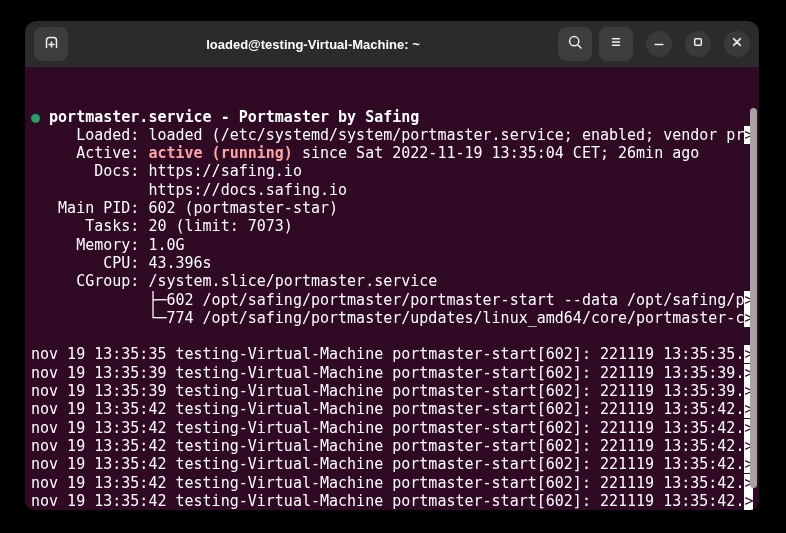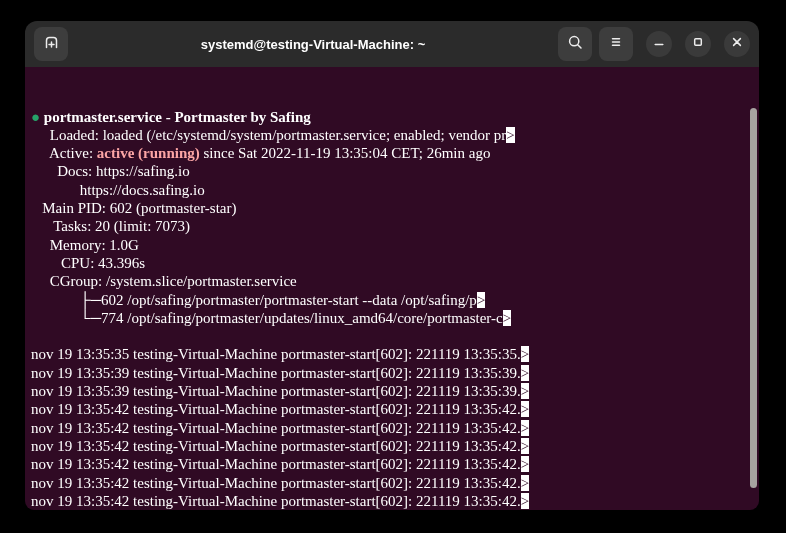--- a/index.html
+++ b/index.html
@@ -33,21 +33,21 @@
   }
   .circle-btn:first-of-type{margin-left:12px;}
   .icon-stroke{stroke:#ededed;stroke-width:1.5;fill:none;stroke-linecap:round;stroke-linejoin:round;}
   
   .terminal{
     flex:1;background:#300a24;position:relative;
     font-family:"DejaVu Sans Mono","Liberation Mono",monospace;
     font-size:15px;line-height:18.3px;color:#ffffff;
     padding:4px 0 0 6px;white-space:pre;cursor:text;
   }
-  .trow{min-height:18.3px;font-family:Liberation Serif, serif;}
+  .trow{min-height:18.3px;}
   .seg-bold{font-weight:bold;}
   .seg-dot{color:#26a269;}
   .seg-green{color:#fca5a5;font-weight:bold;}
   .seg-inv{background:#ffffff;color:#300a24;}
   .scroll-thumb{
     position:absolute;right:2px;top:41px;width:7px;height:380px;
     background:#a7a3a0;border-radius:4px;cursor:default;
   }
 </style>
 </head>
@@ -58,21 +58,21 @@
   <div class="titlebar">
     <div class="tb-btn">
       <span>
         <svg width="17" height="17" viewBox="0 0 17 17">
           <path class="icon-stroke" d="M3.5 13.5 V6.5 q0-3 3-3 h4 q3 0 3 3 v7"></path>
           <path class="icon-stroke" d="M8.5 8 v5 M6 10.5 h5"></path>
         </svg>
       </span>
     </div>
 
-    <div class="tb-title">systemd@testing-Virtual-Machine: ~</div>
+    <div class="tb-title">loaded@testing-Virtual-Machine: ~</div>
 
     <div class="tb-right">
       <div class="tb-btn">
         <span>
           <svg width="17" height="17" viewBox="0 0 17 17">
             <circle class="icon-stroke" cx="7.2" cy="7.2" r="4.6"></circle>
             <path class="icon-stroke" d="M10.7 10.7 L14 14"></path>
           </svg>
         </span>
       </div>

